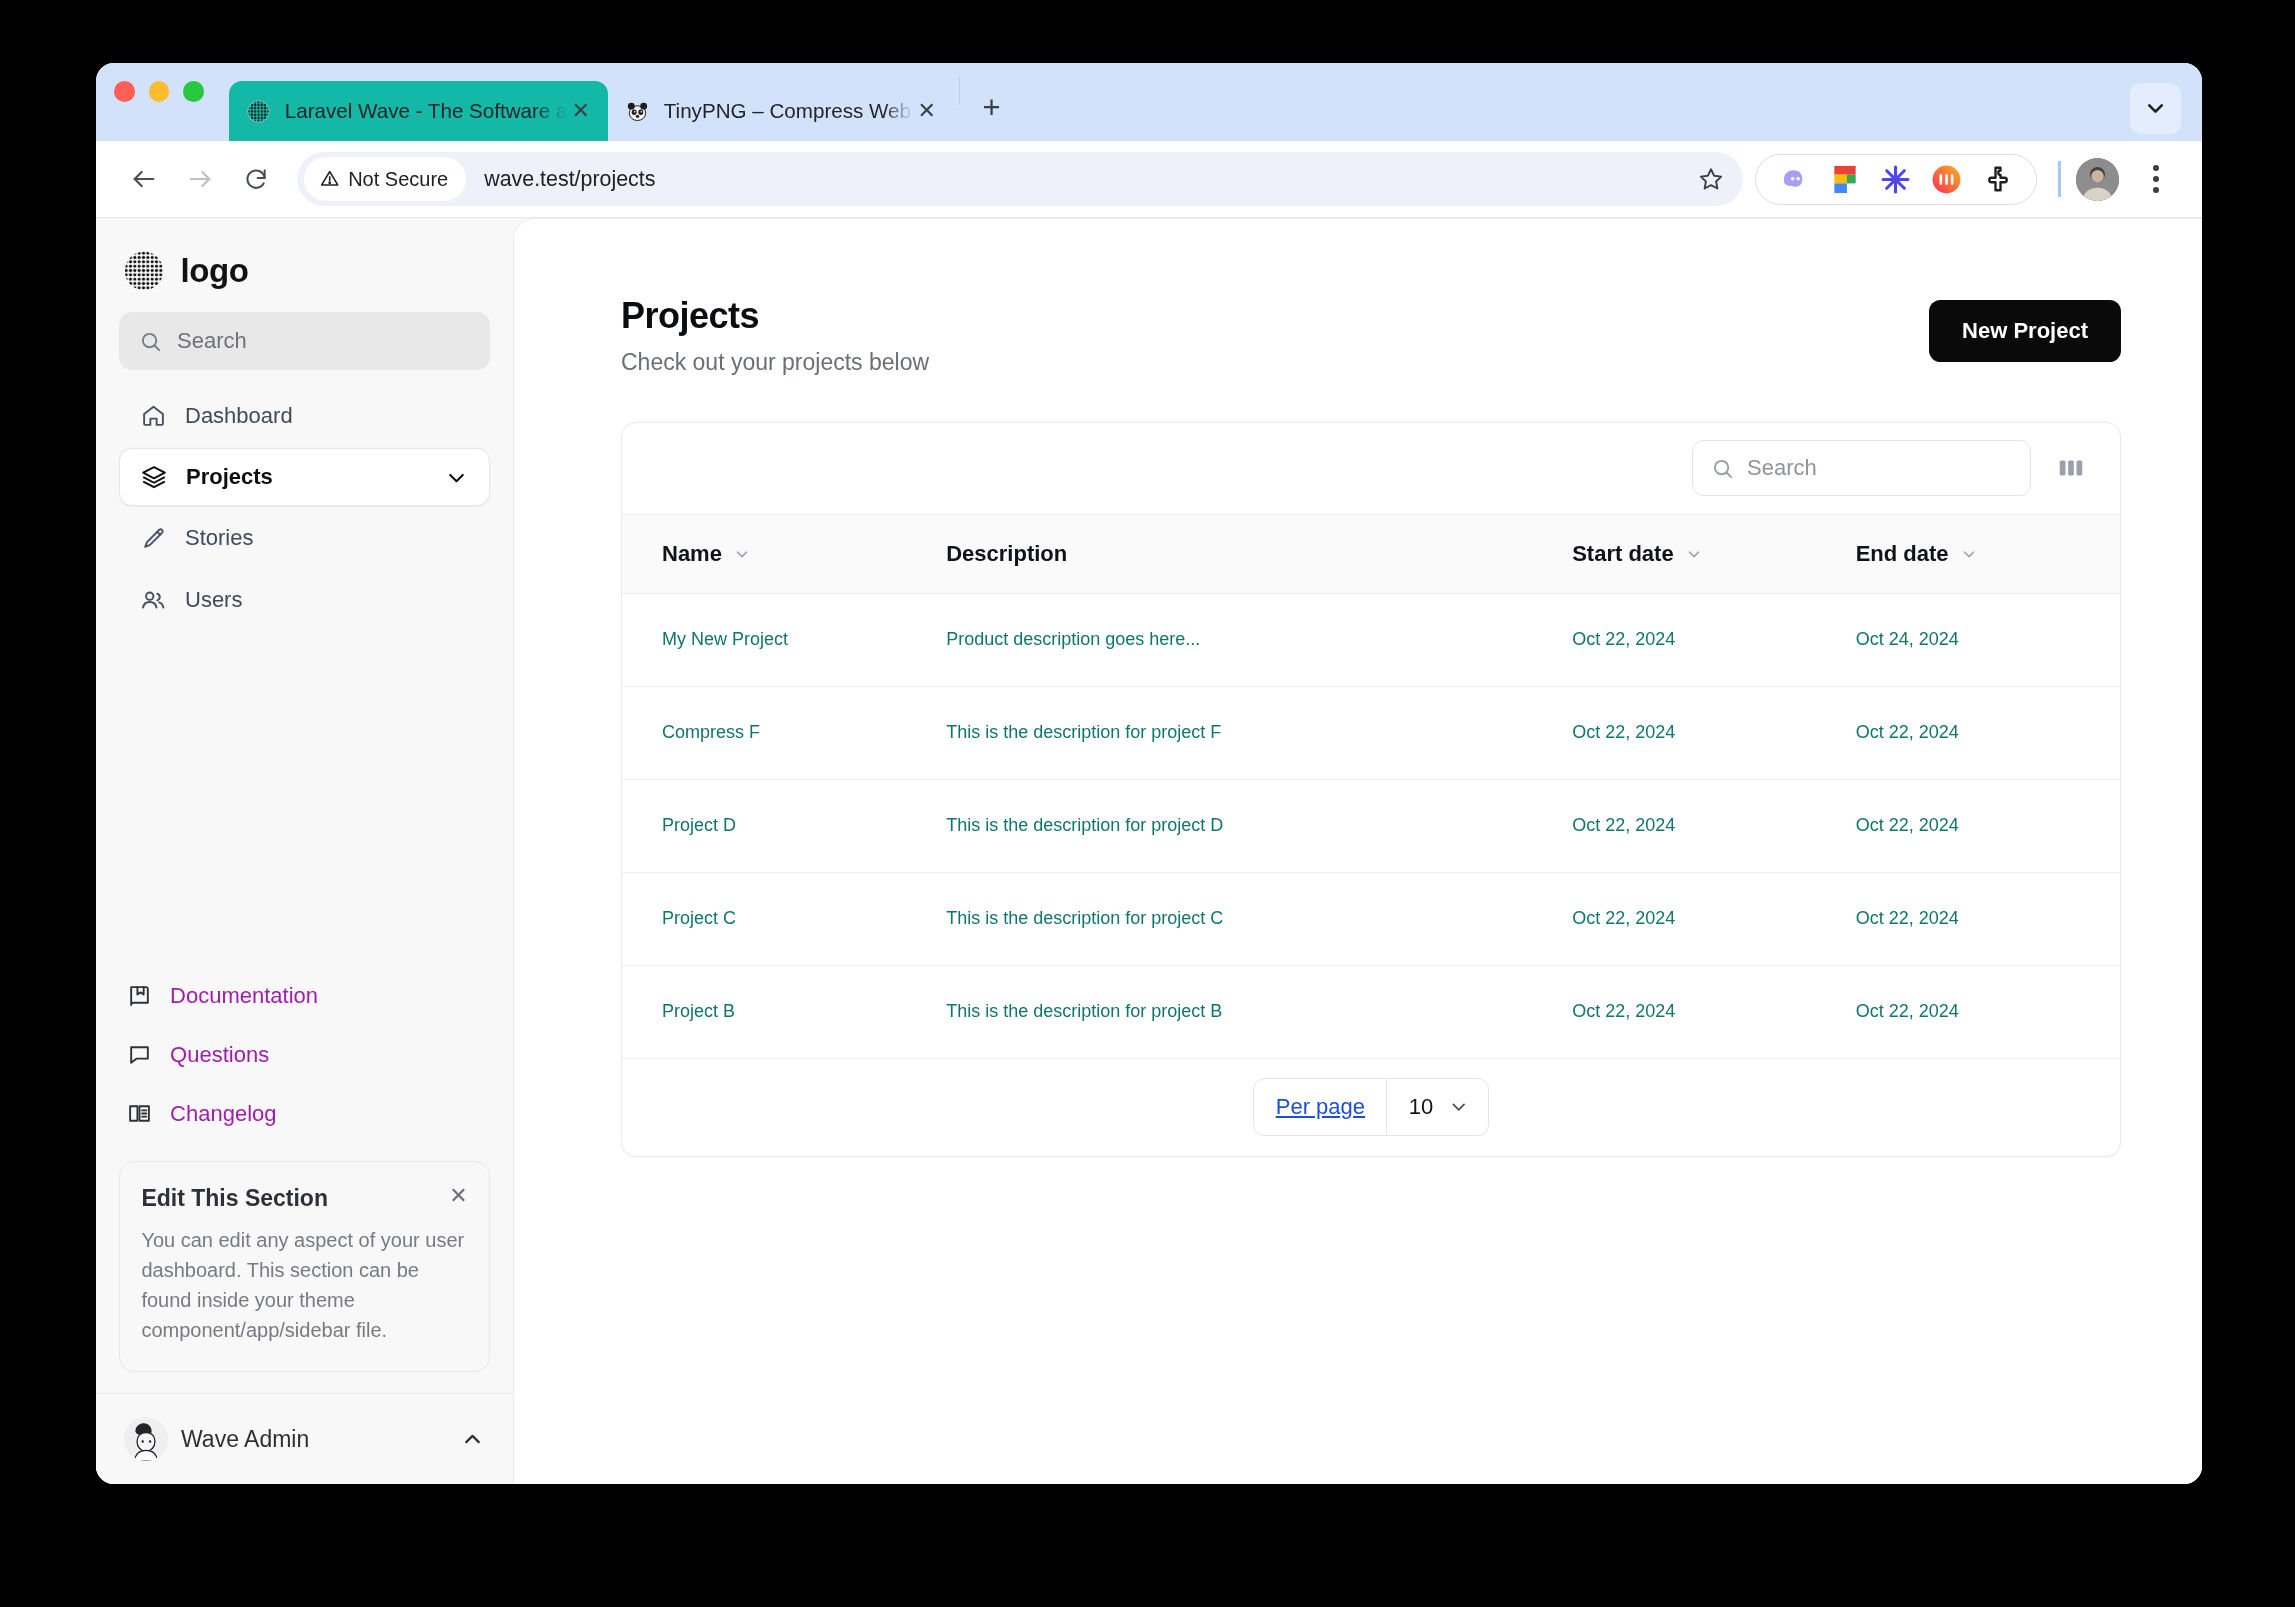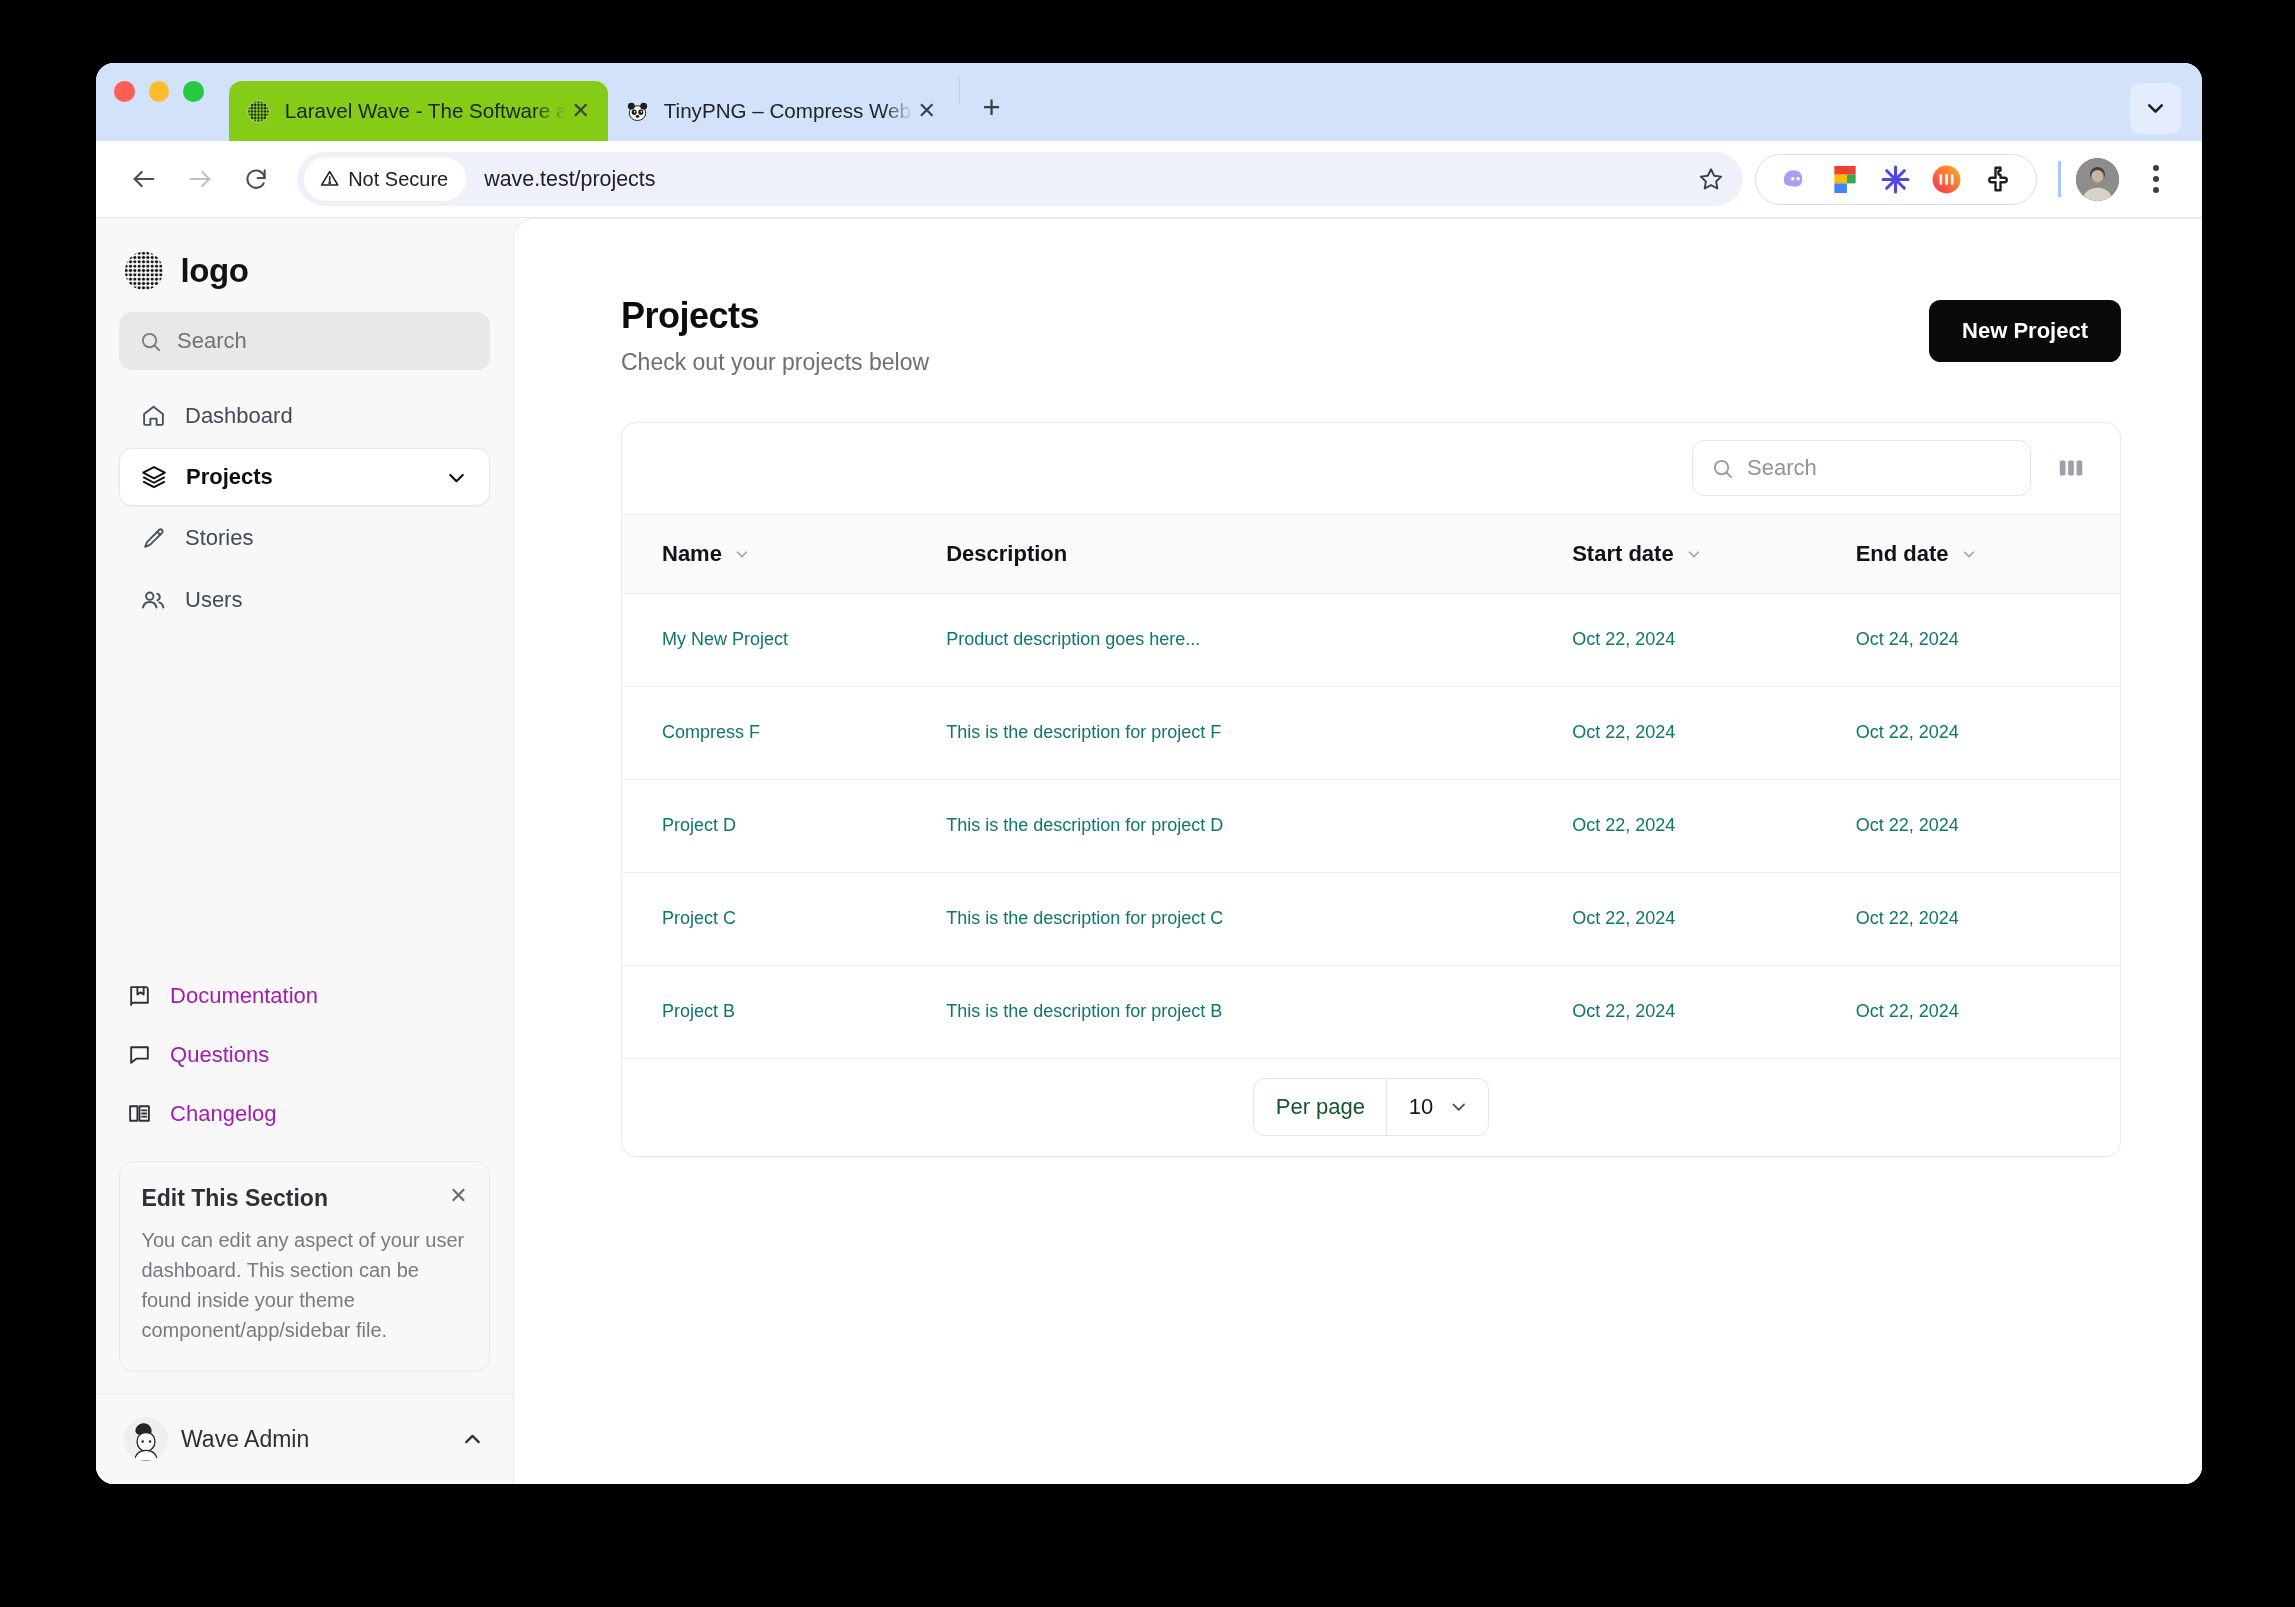--- a/index.html
+++ b/index.html
@@ -40,21 +40,21 @@
   .light.green  { background: #28c840; }
 
   .tab {
     height: 60px;
     display: flex; align-items: center;
     padding: 0 13px 0 18px;
     border-radius: 13px 13px 0 0;
     position: relative;
     min-width: 0;
   }
-  .tab.active { background: #84cc16; width: 379px; }
+  .tab.active { background: #14b8a6; width: 379px; }
   .tab.inactive { width: 346px; }
   .tab-favicon {
     width: 23px; height: 23px; flex: 0 0 23px;
     margin-right: 15px;
     display: flex; align-items: center; justify-content: center;
   }
   .tab-title {
     font-size: 20.6px; color: #23242a;
     white-space: nowrap; overflow: hidden;
     flex: 1 1 auto;
@@ -319,22 +319,23 @@
   .perpage {
     display: flex; align-items: stretch;
     border: 0.8px solid #e4e4e6;
     border-radius: 11.5px;
     height: 58px;
     overflow: hidden;
   }
   .perpage-label {
     display: flex; align-items: center;
     padding: 0 21.4px;
-    font-size: 22px; color: #14532d;
+    font-size: 22px; color: #1d4ed8;
     border-right: 0.8px solid #e4e4e6;
+    text-decoration: underline;
   }
   .perpage-value {
     display: flex; align-items: center; gap: 15px;
     padding: 0 18px 0 21.4px;
     font-size: 22px; color: #14161c;
   }
 
   svg { display: block; }
 </style>
 </head>

